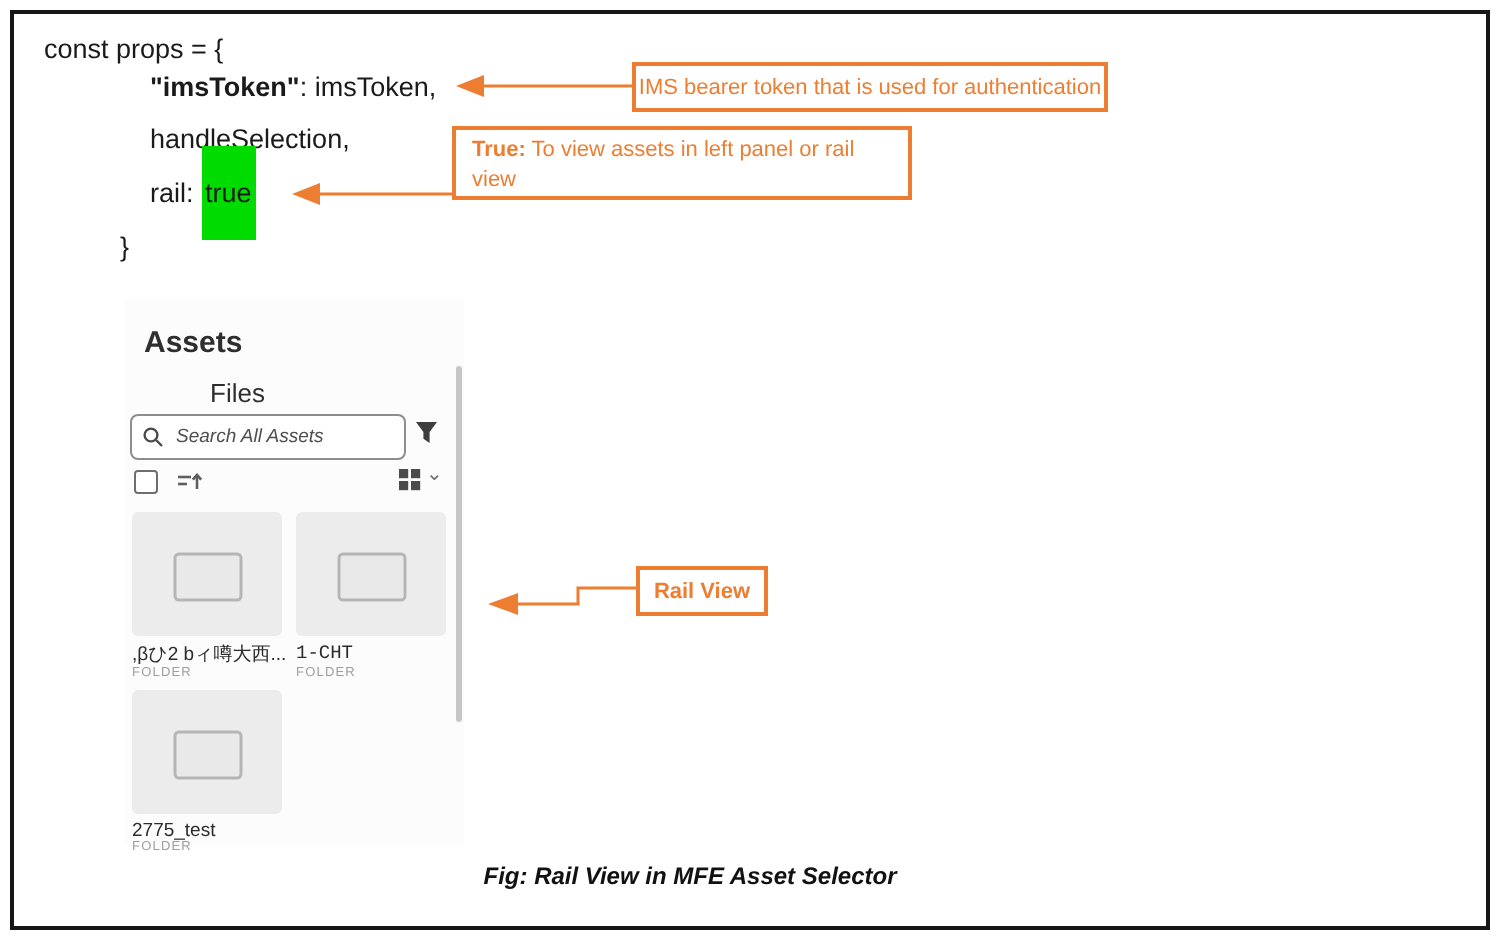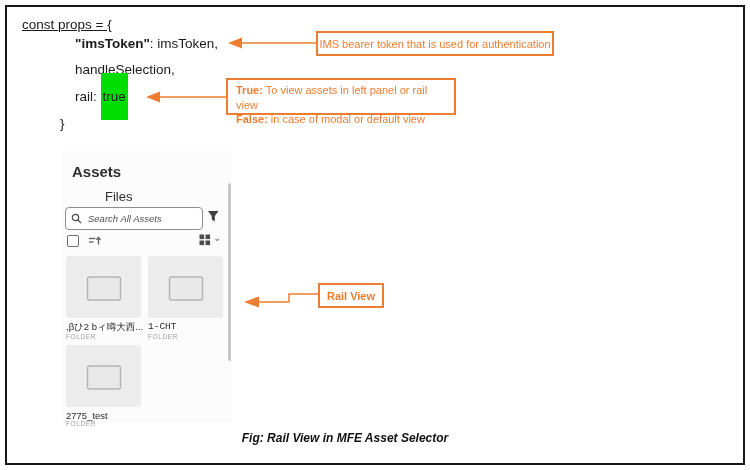--- a/index.html
+++ b/index.html
@@ -55,32 +55,31 @@
 
   .caption{position:absolute;left:20px;top:431px;width:650px;text-align:center;
            font-size:12px;font-weight:700;font-style:italic;color:#111;}
 </style>
 </head>
 <body>
 
 <div class="stage">
   <div class="frame"></div>
 
-  <div class="code-line" style="left:22px;top:17px;text-decoration:underline;">const props = {</div>
+  <div class="code-line" style="left:22px;top:17px;">const props = {</div>
   <div class="code-line" style="left:75px;top:36px;"><span class="code-bold">"imsToken"</span><span>: imsToken,</span></div>
   <div class="code-line" style="left:75px;top:62px;">handleSelection,</div>
   <div class="code-line" style="left:75px;top:89px;"><span>rail: </span><span class="hl-true" style="background:#00DC00;">true</span></div>
   <div class="code-line" style="left:60px;top:116px;">}</div>
 
   <div class="note-box note-center" style="left:316px;top:31px;width:238px;height:25px;">
     <span>IMS bearer token that is used for authentication</span>
   </div>
-  <div class="note-box note-left" style="left:226px;top:78px;width:230px;height:37px;">
+  <div class="note-box note-left" style="left:226px;top:63px;width:230px;height:37px;">
     <div><span class="note-b">True:</span><span> To view assets in left panel or rail view</span></div>
-    <div><span class="note-b">False:</span><span> in case of modal or default view</span></div>
   </div>
   <div class="note-box note-center" style="left:318px;top:283px;width:66px;height:25px;font-weight:600;">
     <span>Rail View</span>
   </div>
 
   <svg class="overlay" width="750" height="470">
     <g stroke="#ED7D31" fill="#ED7D31" stroke-width="1.5">
       <line x1="316" y1="43" x2="242" y2="43"></line>
       <polygon points="228,43 242,37.5 242,48.5" stroke="none"></polygon>
     </g>

